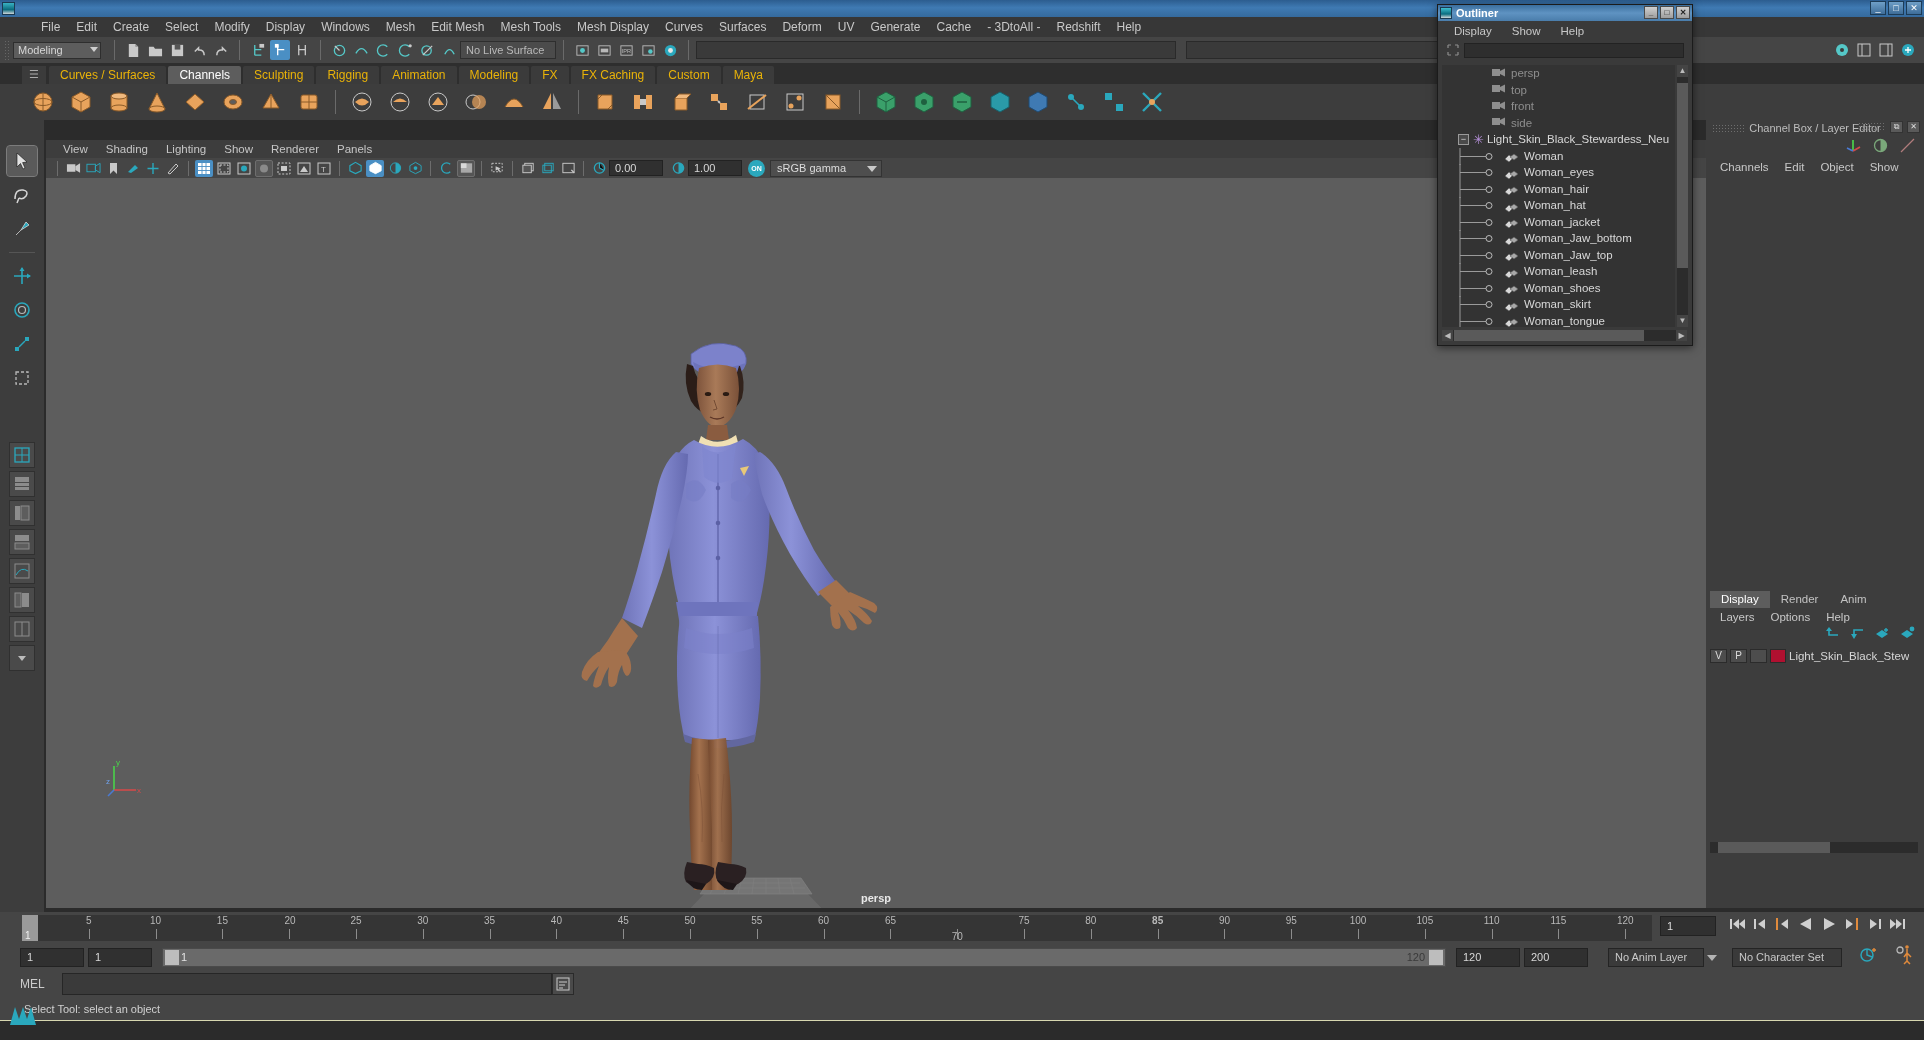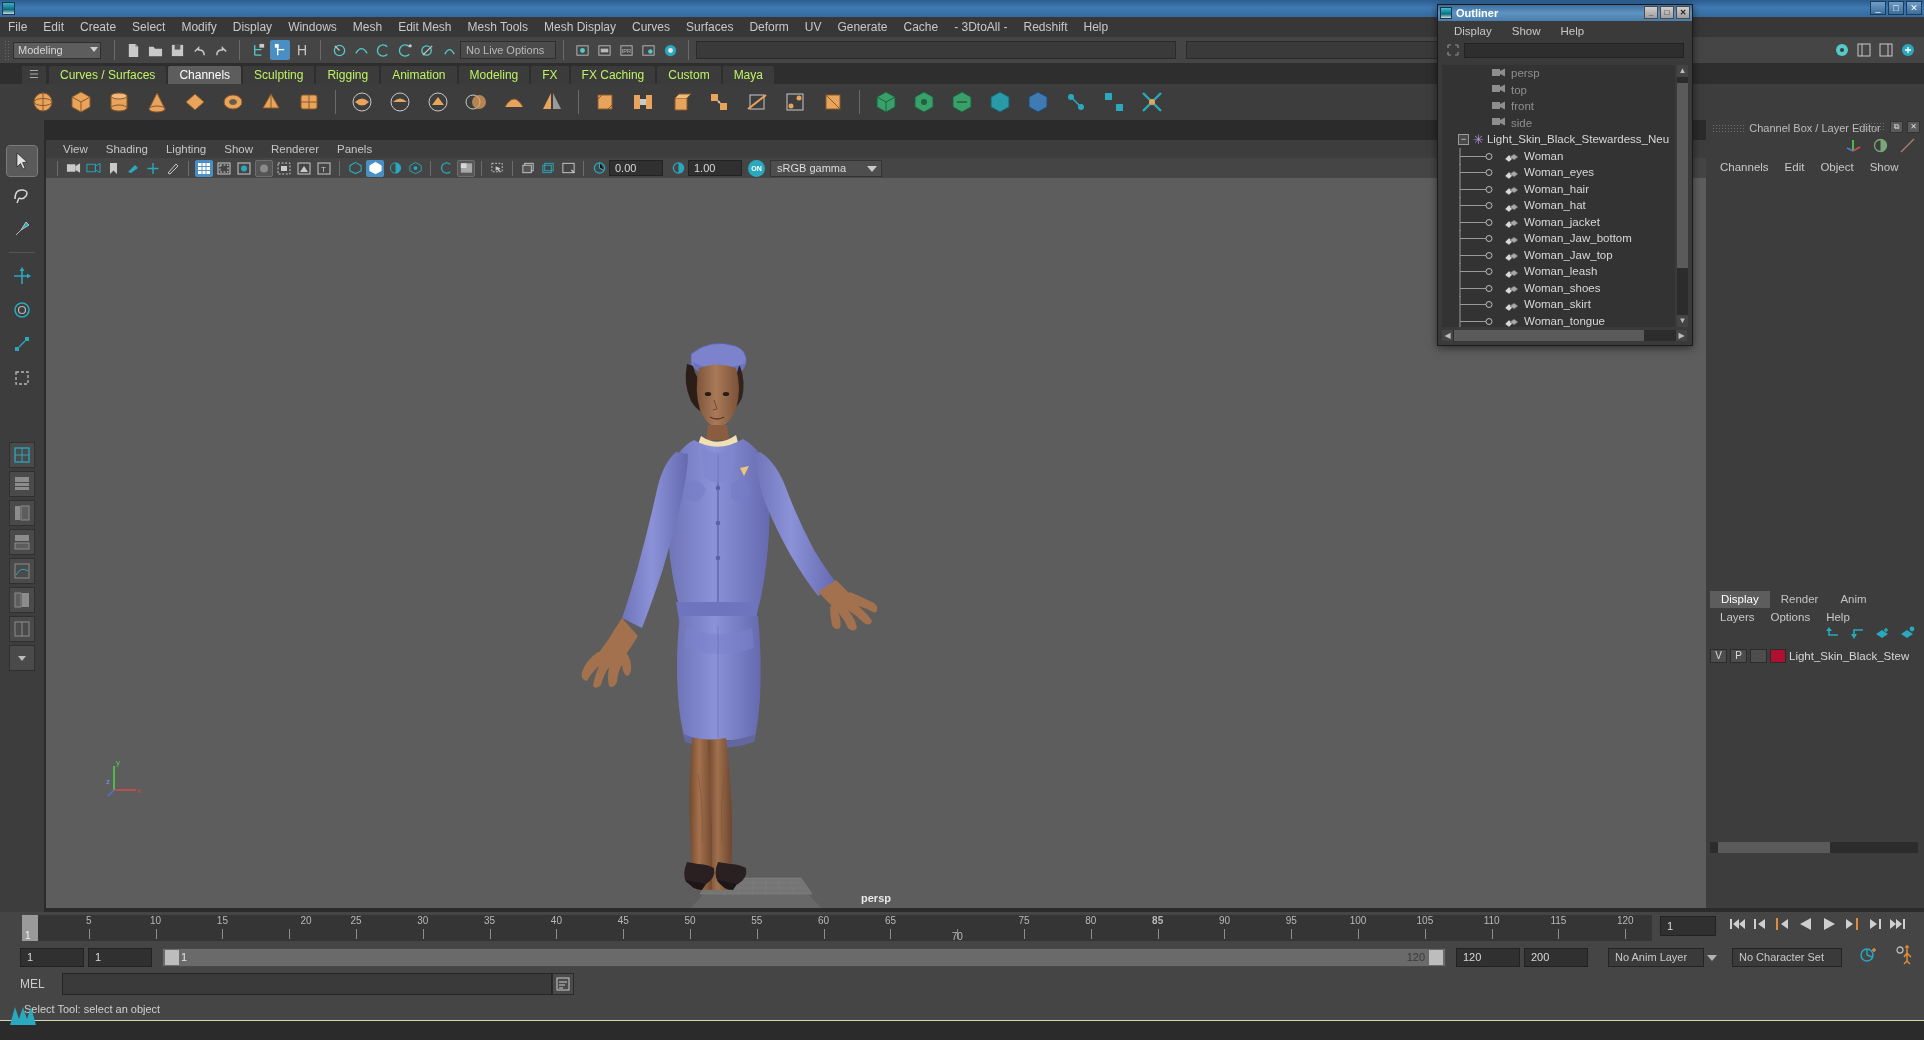--- a/index.html
+++ b/index.html
@@ -31,21 +31,21 @@
   #titlebar .tb-btn {
     width: 16px; height: 14px;
     background: linear-gradient(to bottom,#6f9fc7,#3e6d99);
     border: 1px solid #1d3c57;
     color: #fff; font-size: 9px; line-height: 12px; text-align: center;
   }
 
   
   #menubar {
     position: absolute; left: 0; top: 17px; width: 1924px; height: 20px;
-    background: #373737; display: flex; align-items: center;
+    background: #373737; display: flex; align-items: center; padding-left: 33px;
   }
   #menubar .mi {
     color: #c8c8c8; font-size: 12px; padding: 0 8px; line-height: 20px;
     white-space: nowrap; cursor: default;
   }
 
   
   #statusbar {
     position: absolute; left: 0; top: 37px; width: 1924px; height: 26px;
     background: #454545; display: flex; align-items: center; padding-left: 4px;
@@ -73,21 +73,21 @@
     color: #b9b9b9; font-size: 11px; line-height: 16px; padding-left: 5px;
   }
   .longfield { height: 18px; background: #3a3a3a; border: 1px solid #2a2a2a; }
 
   
   #shelftabs {
     position: absolute; left: 0; top: 63px; width: 1924px; height: 21px;
     background: #2e2e2e; display: flex; align-items: flex-end; padding-left: 22px;
   }
   #shelftabs .stab {
-    color: #bef264; font-size: 12px; height: 18px; line-height: 18px;
+    color: #eab308; font-size: 12px; height: 18px; line-height: 18px;
     padding: 0 11px; background: #3b3b3b; margin-right: 2px;
     border-top-left-radius: 2px; border-top-right-radius: 2px;
     white-space: nowrap;
   }
   #shelftabs .stab.active { background: #5d5d5d; color: #ffffff; }
   #shelftabs .minibtn {
     width: 24px; height: 18px; background: #3b3b3b; margin-right: 3px;
     color: #aaa; font-size: 11px; text-align: center; line-height: 16px;
   }
 
@@ -393,21 +393,21 @@
     <svg width="15" height="15" viewBox="0 0 16 16">
         <circle cx="7" cy="8" r="5" stroke="#55c8c8" stroke-width="1.4" fill="none"></circle>
         <path d="M3 13 L13 3" stroke="#c9c9c9" stroke-width="1.3"></path>
       </svg>
   </div>
   <div class="ticon">
     <svg width="15" height="15" viewBox="0 0 16 16">
         <path d="M3 12 Q8 2 13 12" stroke="#55c8c8" stroke-width="1.4" fill="none"></path>
       </svg>
   </div>
-  <div class="nolive">No Live Options</div>
+  <div class="nolive">No Live Surface</div>
   <div class="sep"></div>
   <div class="ticon">
     <svg width="15" height="15" viewBox="0 0 16 16">
         <rect x="2" y="3" width="12" height="10" fill="none" stroke="#b9b9b9"></rect>
         <circle cx="8" cy="8" r="2.6" fill="#55c8c8"></circle>
       </svg>
   </div>
   <div class="ticon">
     <svg width="15" height="15" viewBox="0 0 16 16">
         <rect x="2" y="3" width="12" height="10" fill="none" stroke="#b9b9b9"></rect>
@@ -1359,21 +1359,21 @@
   <div id="tscurrent">
     <span>1</span>
   </div>
 <div class="tick" style="left: 66.8033px;"></div>
     <div class="tlab" style="left: 66.8033px;">5</div>
     <div class="tick" style="left: 133.607px;"></div>
     <div class="tlab" style="left: 133.607px;">10</div>
     <div class="tick" style="left: 200.41px;"></div>
     <div class="tlab" style="left: 200.41px;">15</div>
     <div class="tick" style="left: 267.213px;"></div>
-    <div class="tlab" style="left: 284px;">20</div>
+    <div class="tlab" style="left: 268px;">20</div>
     <div class="tick" style="left: 334.016px;"></div>
     <div class="tlab" style="left: 334.016px;">25</div>
     <div class="tick" style="left: 400.82px;"></div>
     <div class="tlab" style="left: 400.82px;">30</div>
     <div class="tick" style="left: 467.623px;"></div>
     <div class="tlab" style="left: 467.623px;">35</div>
     <div class="tick" style="left: 534.426px;"></div>
     <div class="tlab" style="left: 534.426px;">40</div>
     <div class="tick" style="left: 601.23px;"></div>
     <div class="tlab" style="left: 601.23px;">45</div>

